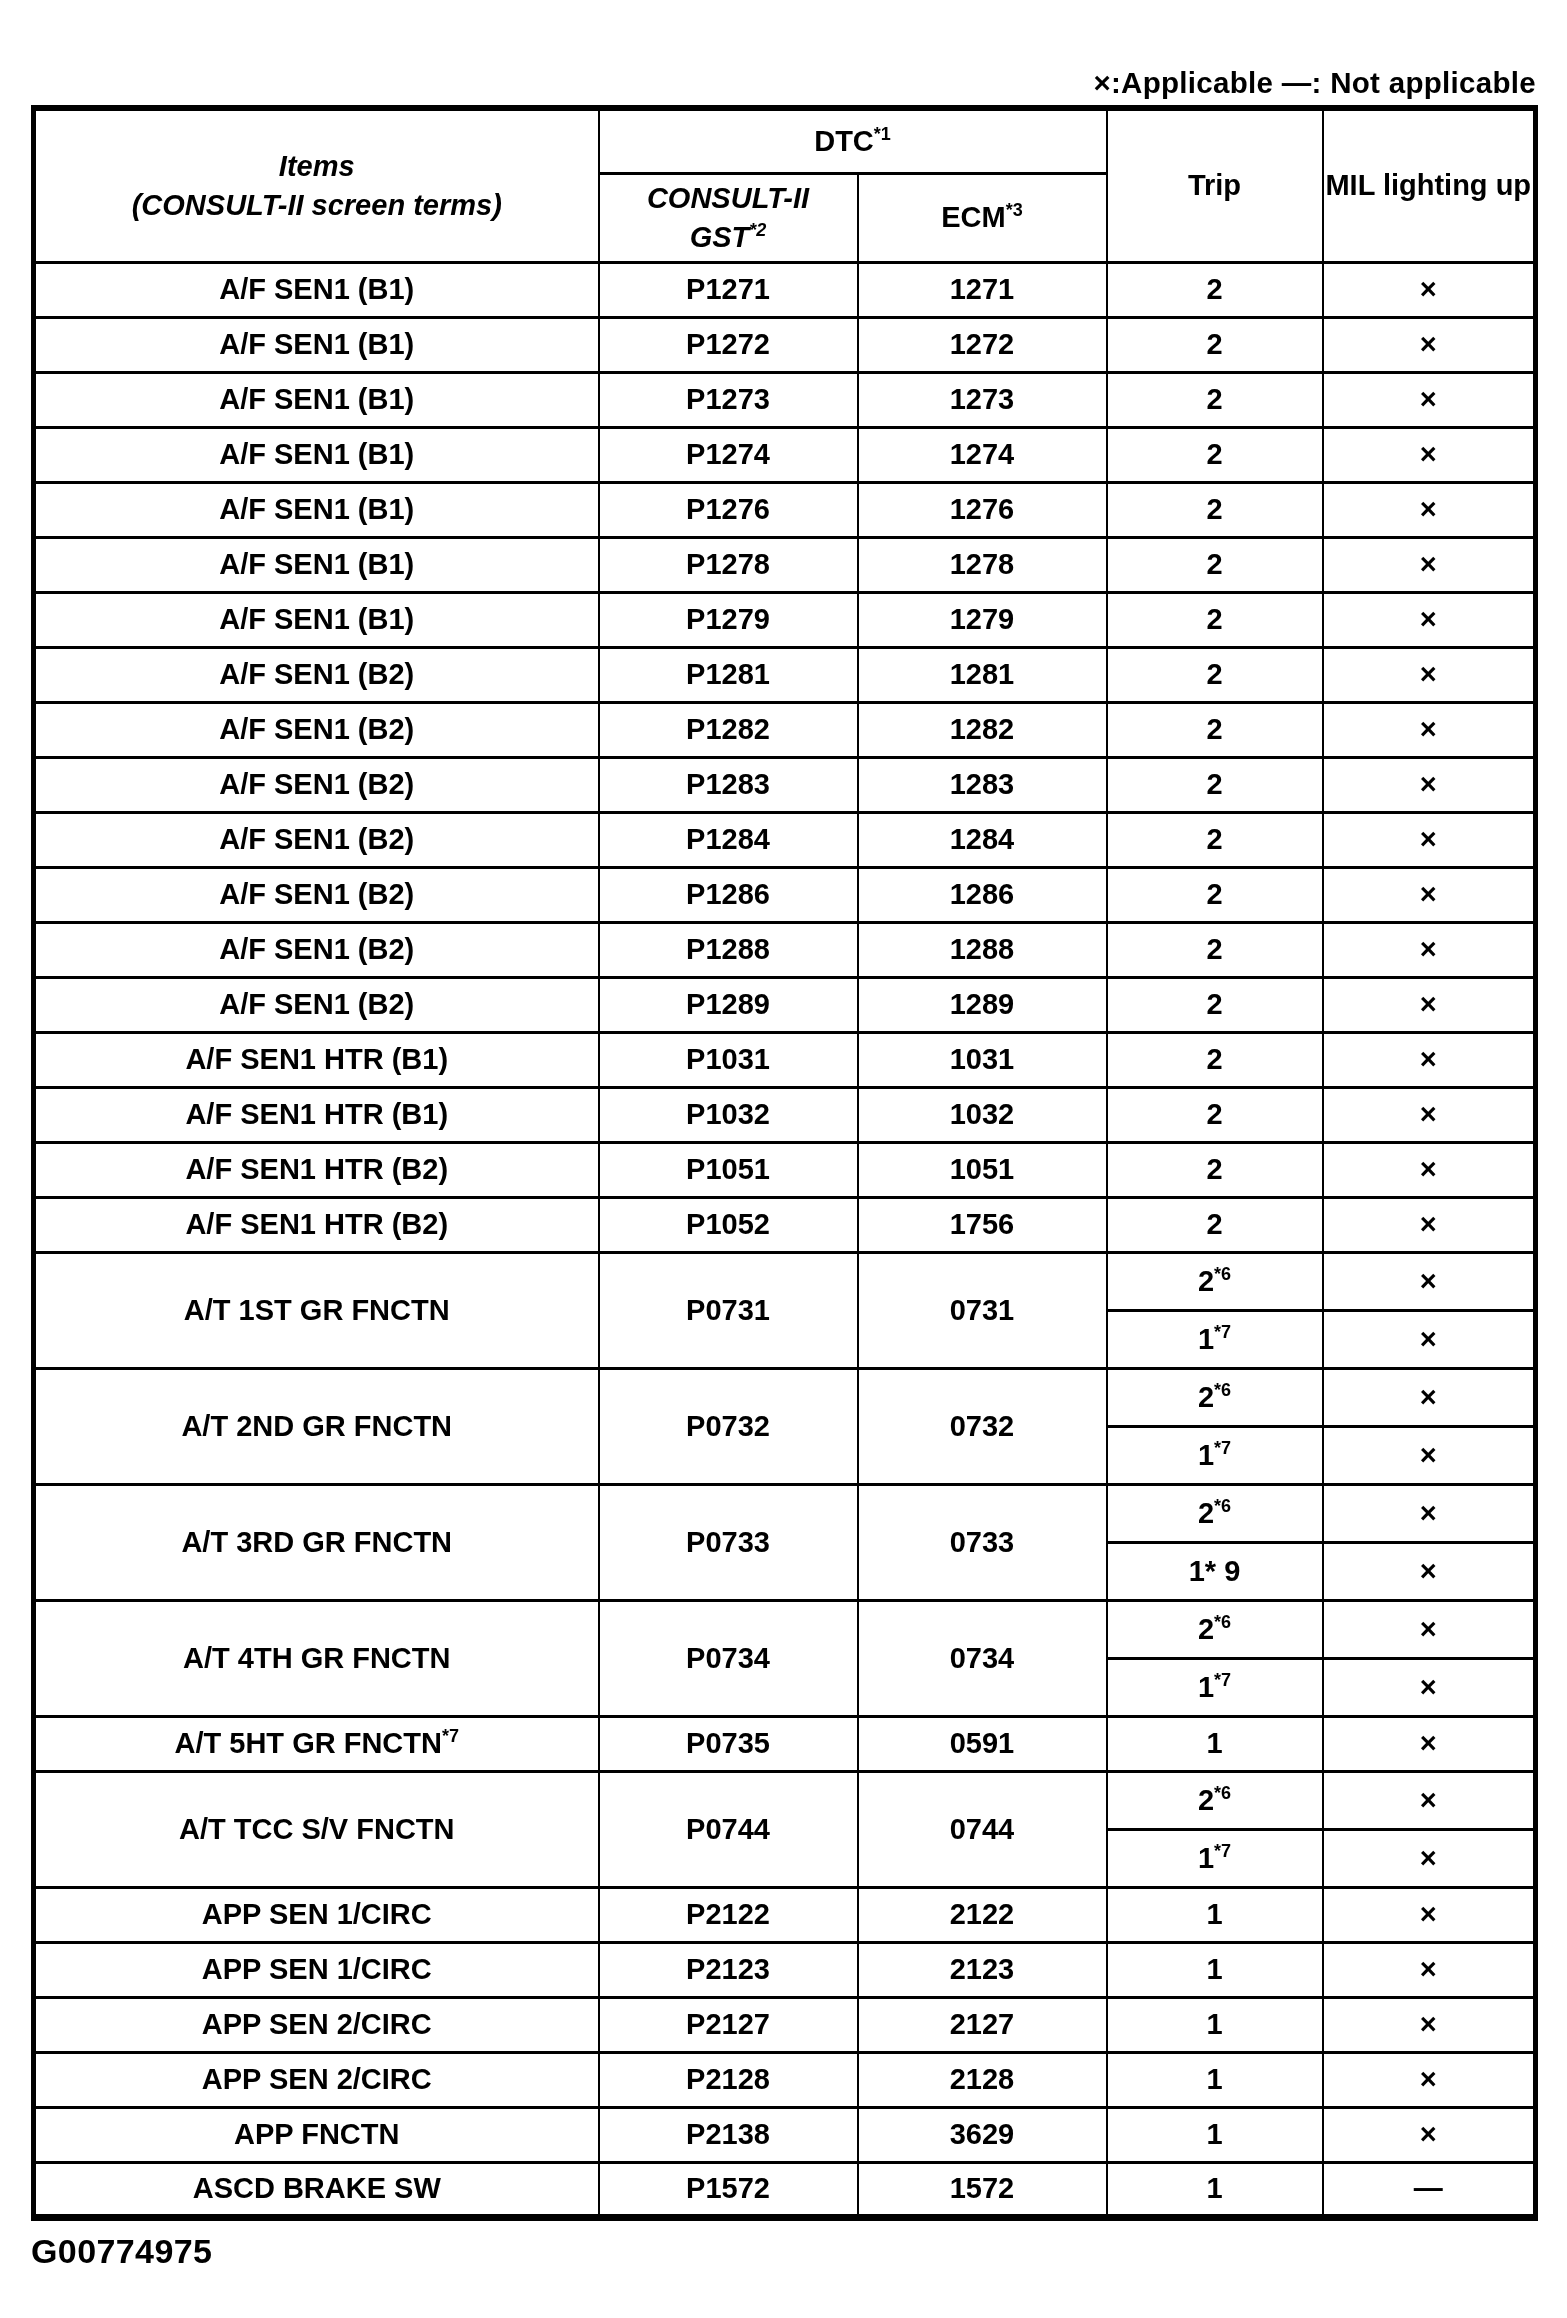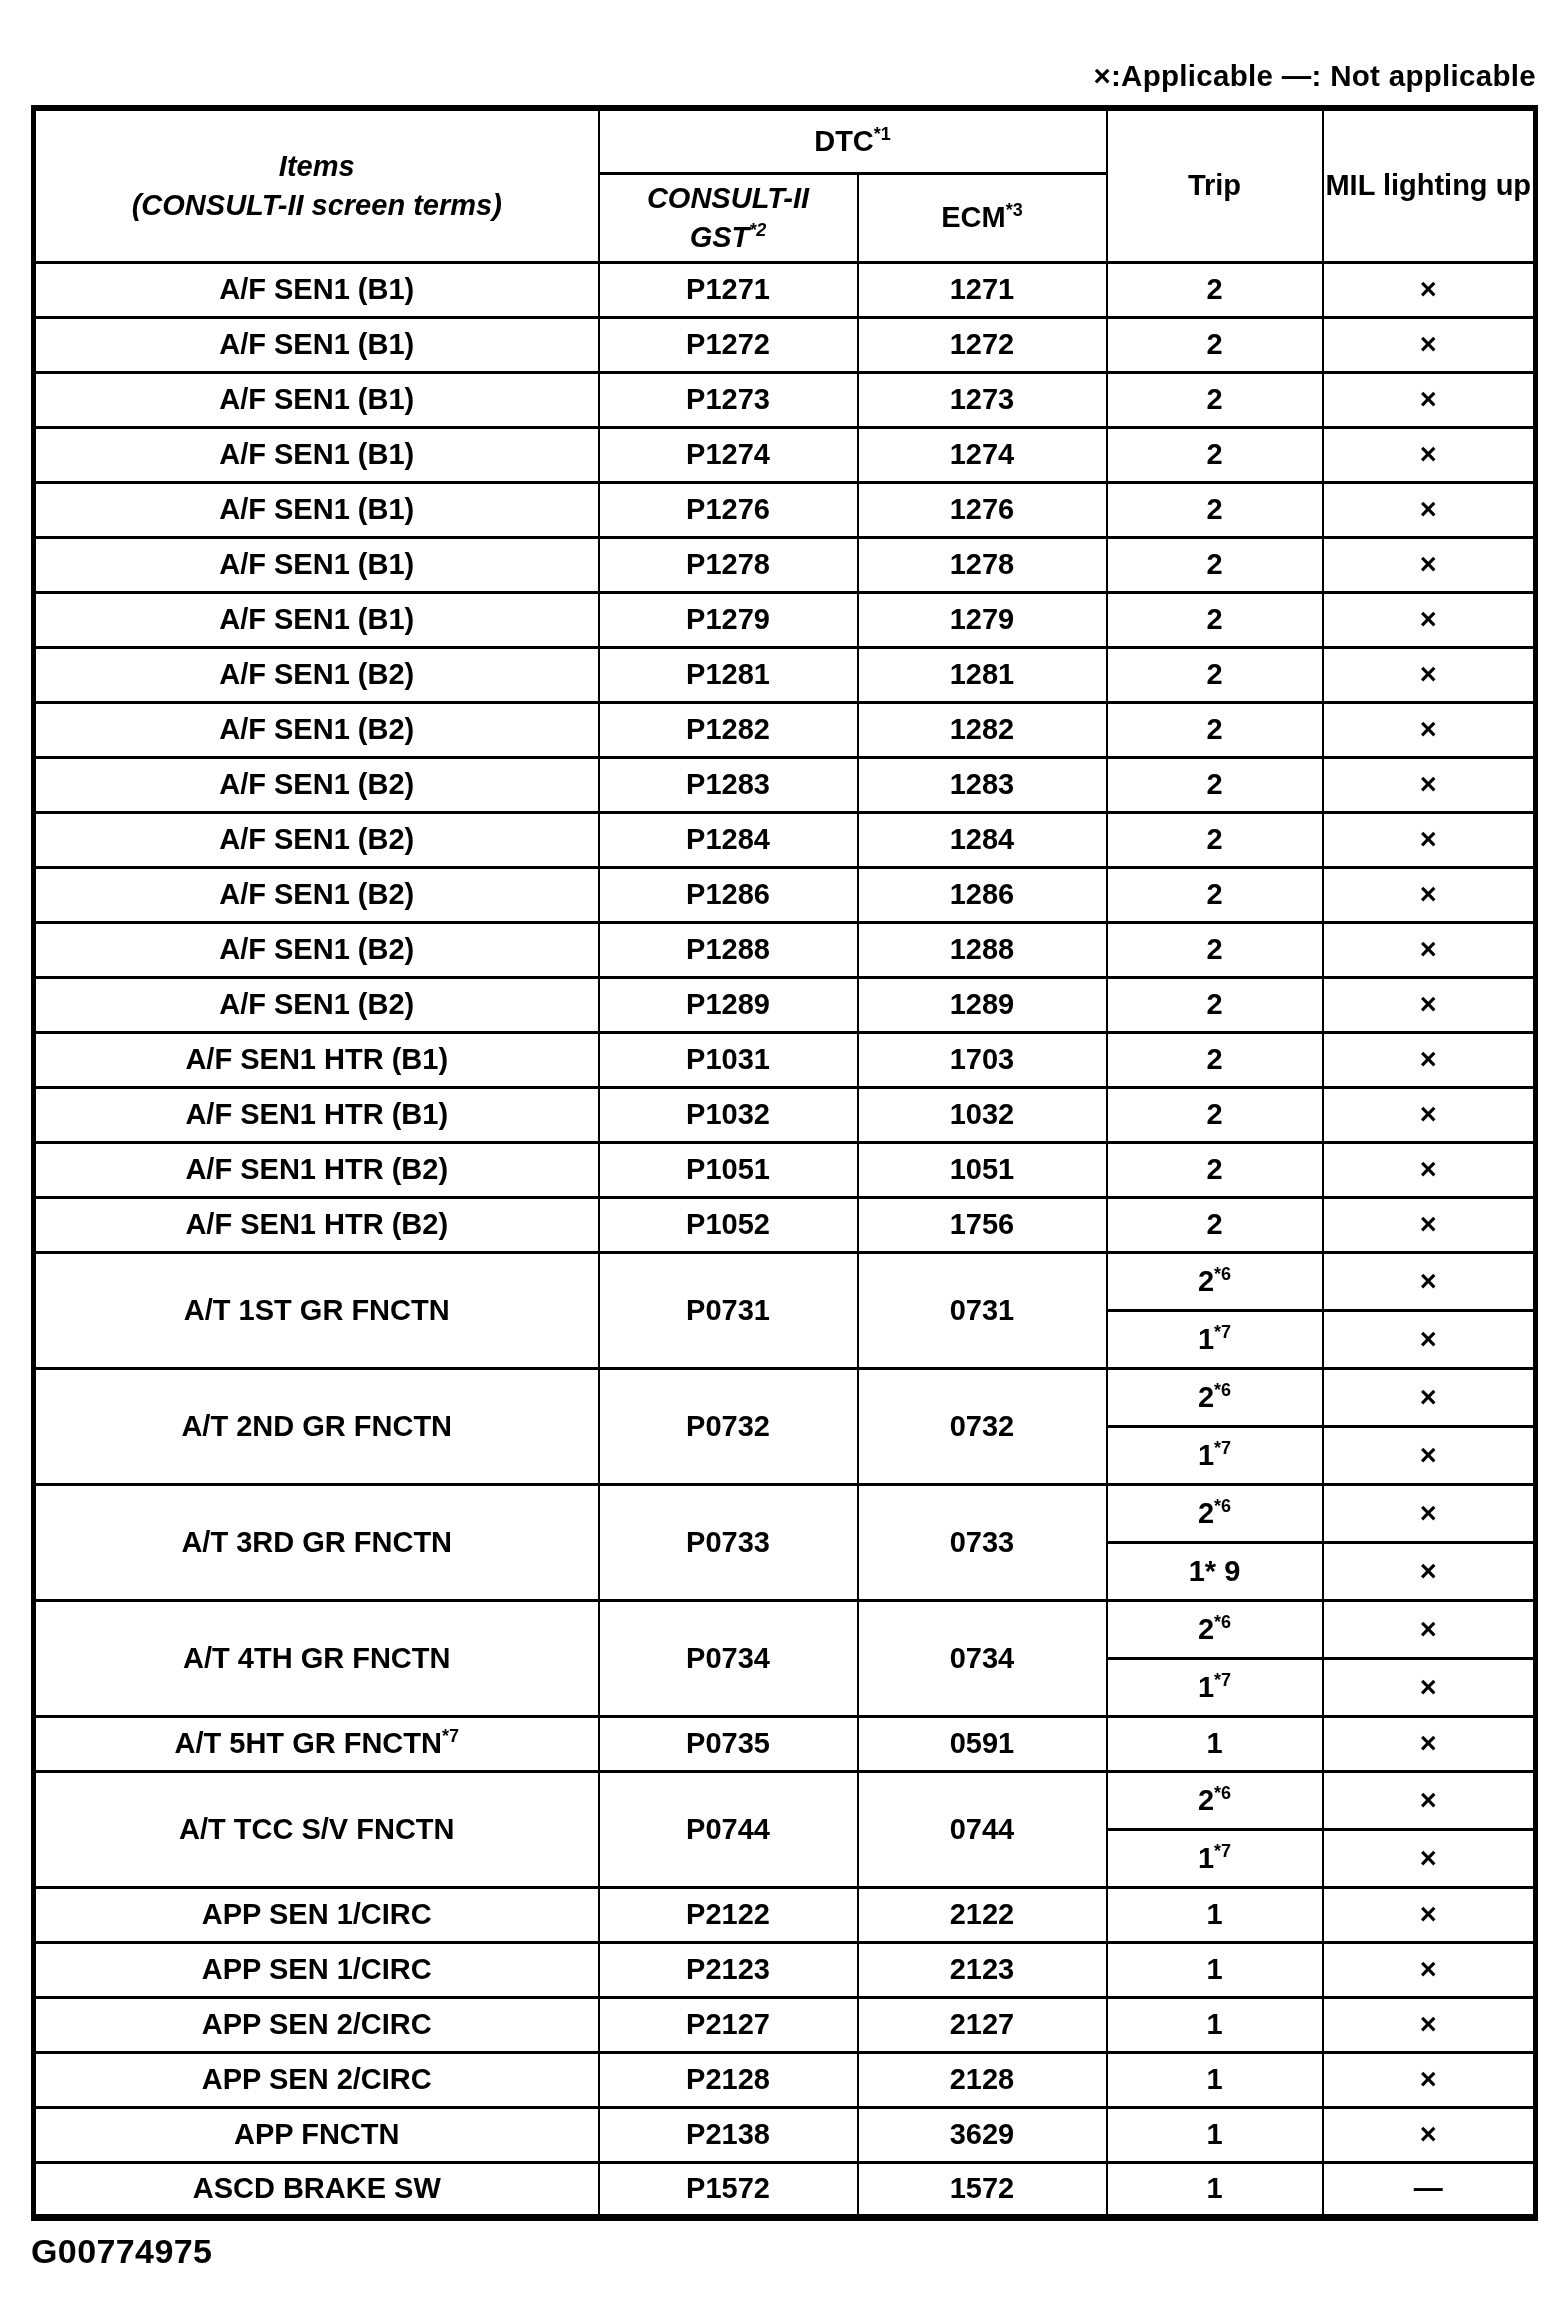--- a/index.html
+++ b/index.html
@@ -8,21 +8,21 @@
     width: 1567px;
     height: 2319px;
     background: #ffffff;
     font-family: "Liberation Sans", sans-serif;
     font-weight: bold;
     color: #000;
     overflow: hidden;
   }
   .note {
     position: absolute;
-    top: 59px;
+    top: 66px;
     right: 31px;
     font-size: 29.5px;
     letter-spacing: 0.3px;
     white-space: nowrap;
   }
   table.dtc {
     position: absolute;
     left: 31px;
     top: 105px;
     width: 1503px;
@@ -196,21 +196,21 @@
         <tr class="single">
           <td class="item"><span>A/F SEN1 (B2)</span></td>
           <td class="code"><span>P1289</span></td>
           <td class="code"><span>1289</span></td>
           <td class="trip"><span>2</span></td>
           <td class="mil"><span>×</span></td>
         </tr>
         <tr class="single">
           <td class="item"><span>A/F SEN1 HTR (B1)</span></td>
           <td class="code"><span>P1031</span></td>
-          <td class="code"><span>1703</span></td>
+          <td class="code"><span>1031</span></td>
           <td class="trip"><span>2</span></td>
           <td class="mil"><span>×</span></td>
         </tr>
         <tr class="single">
           <td class="item"><span>A/F SEN1 HTR (B1)</span></td>
           <td class="code"><span>P1032</span></td>
           <td class="code"><span>1032</span></td>
           <td class="trip"><span>2</span></td>
           <td class="mil"><span>×</span></td>
         </tr>

